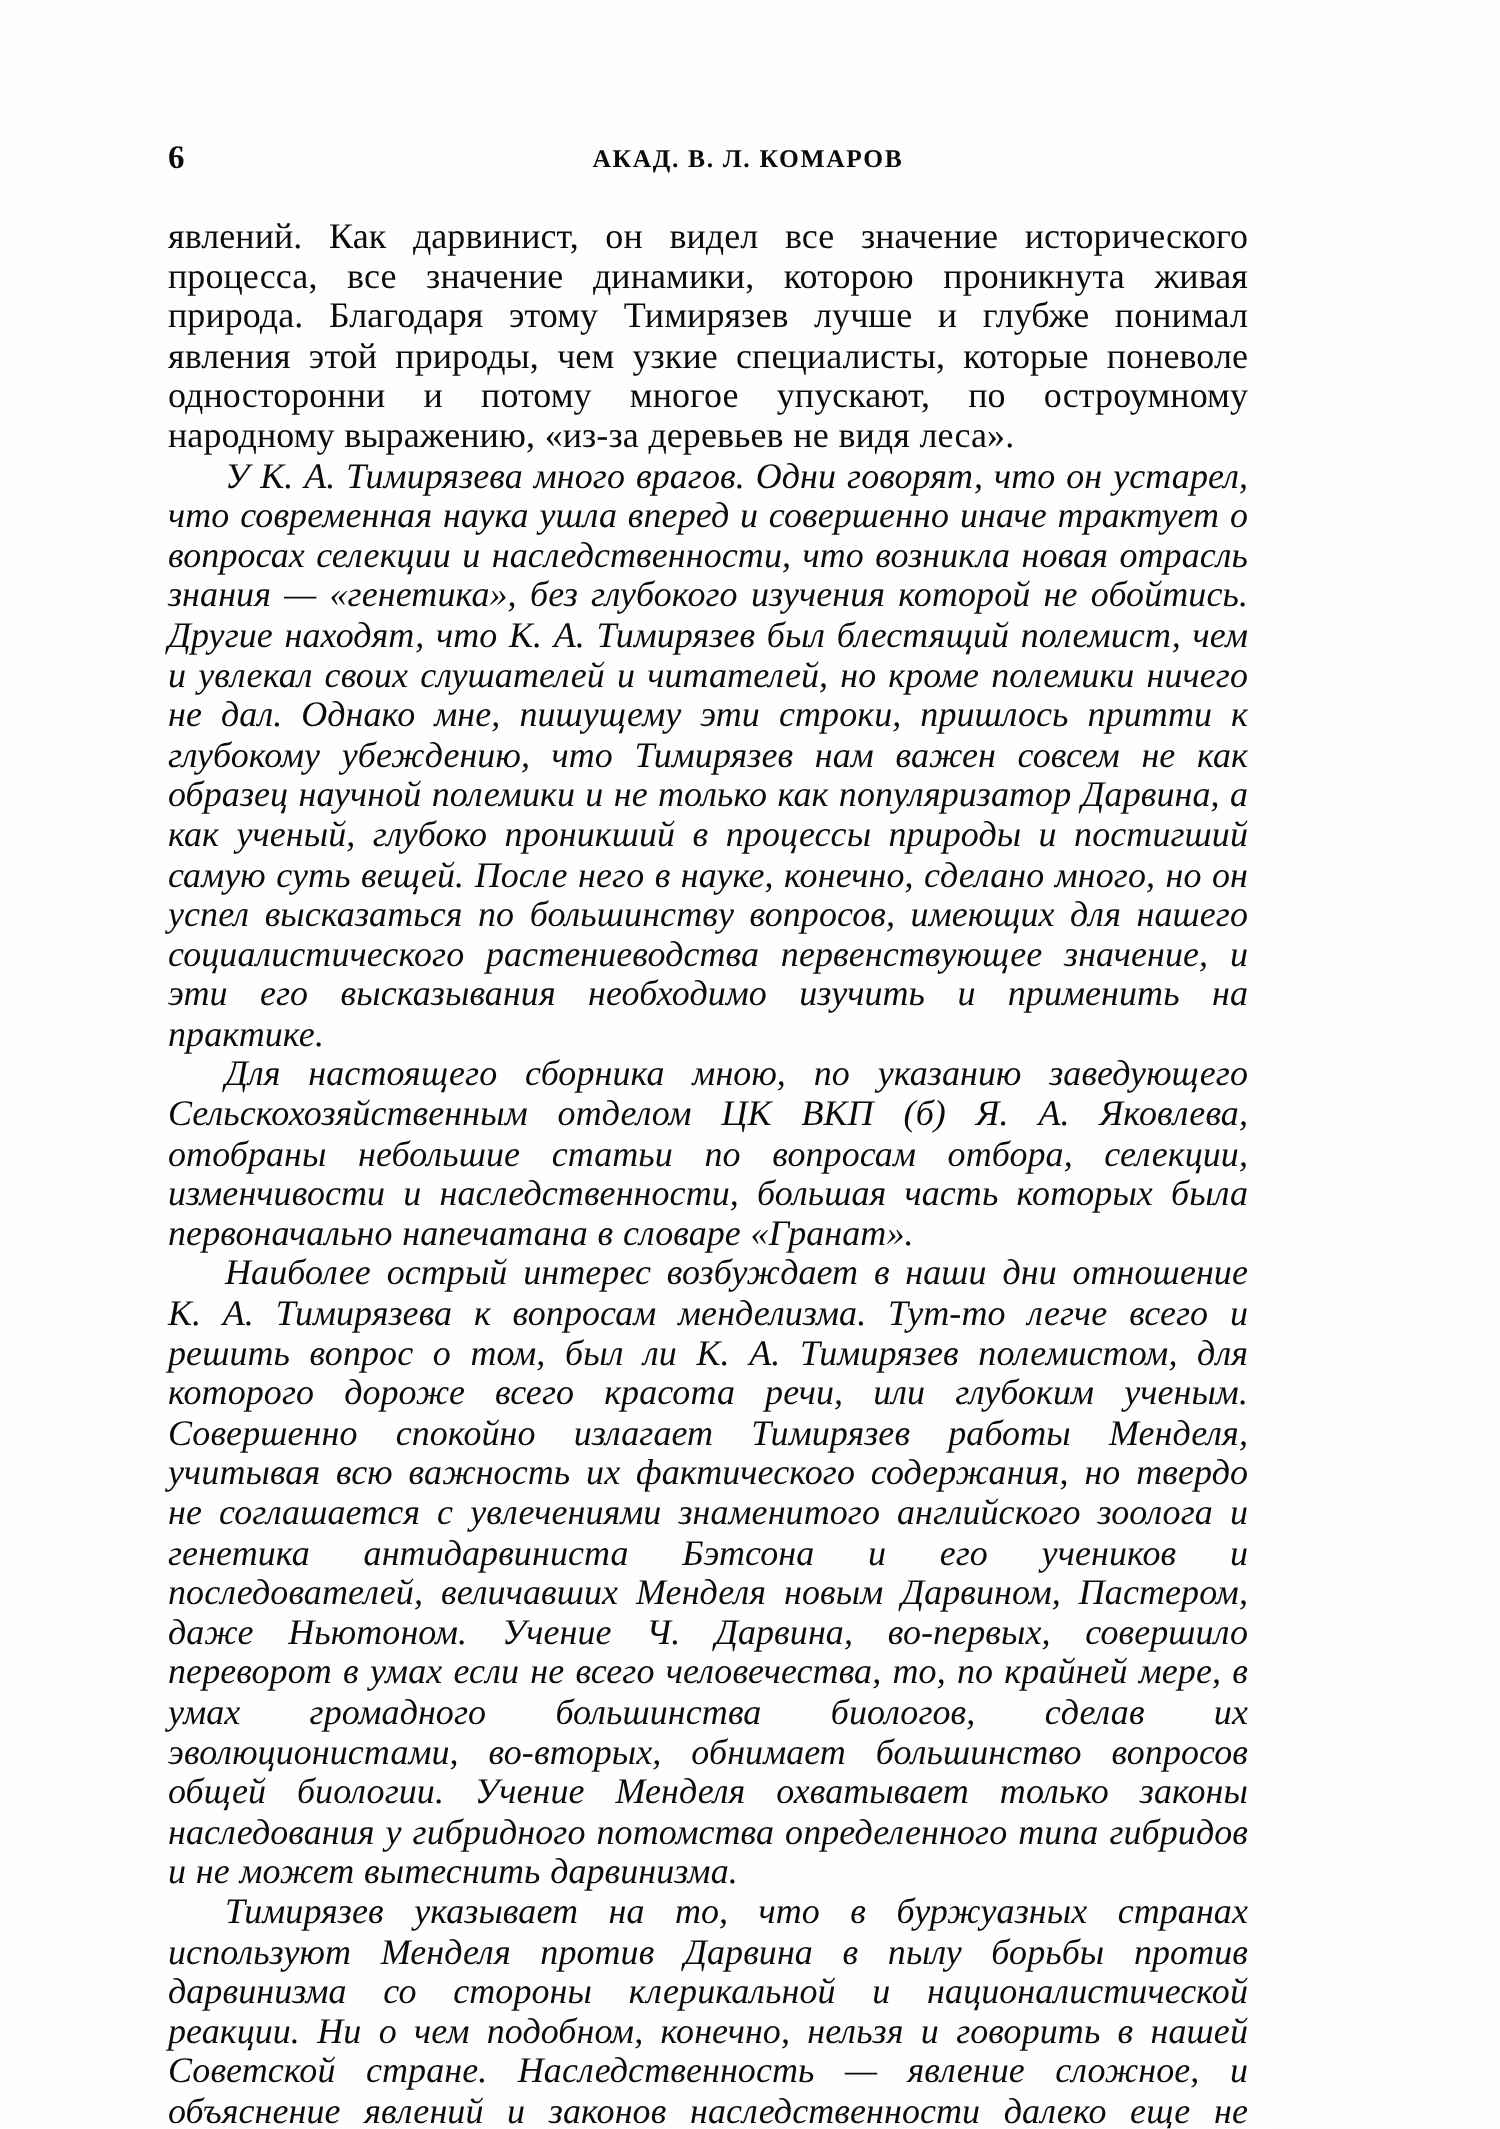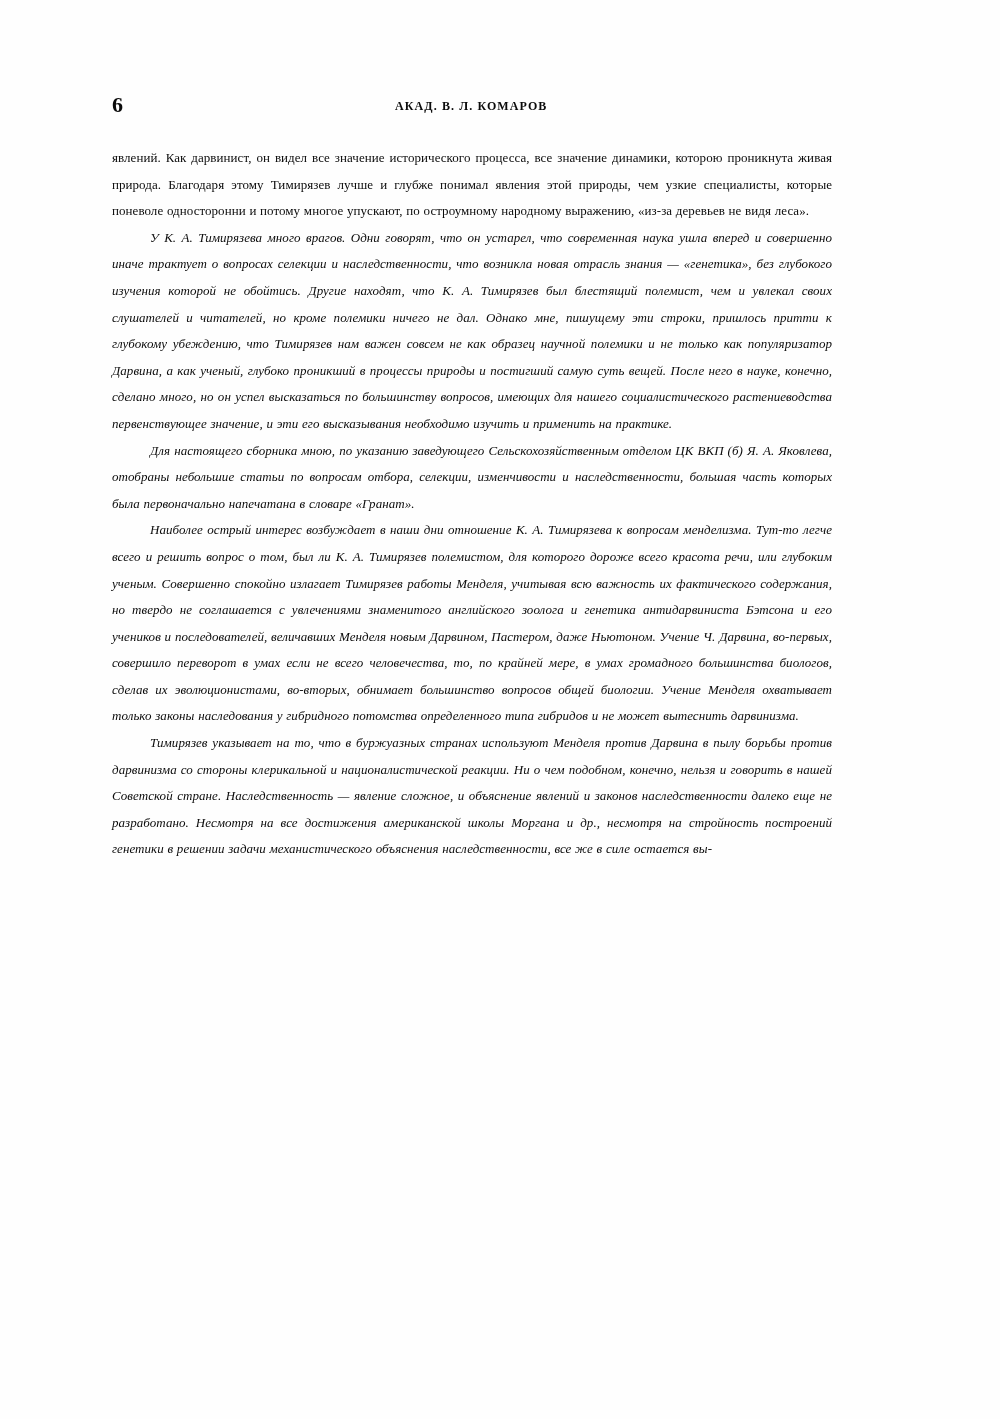--- a/index.html
+++ b/index.html
@@ -41,37 +41,37 @@
     font-size: 22px;
     line-height: 26px;
     letter-spacing: 0.2px;
   }
   .head-title {
     position: absolute;
     left: 283px;
     top: 2px;
     font-family: "Liberation Serif", "DejaVu Serif", serif;
     font-weight: 700;
-    font-size: 12px;
+    font-size: 17px;
     line-height: 24px;
     letter-spacing: 1.1px;
     white-space: nowrap;
   }
 
   
   .textblock {
     position: absolute;
     left: 112px;
     top: 145px;
     width: 720px;
   }
 
   .para {
     margin: 0;
-    font-size: 13px;
+    font-size: 24px;
     line-height: 26.6px;
     text-align: justify;
     text-justify: inter-word;
     letter-spacing: 0.05px;
     word-spacing: 0.4px;
     hyphens: none;
   }
   .para.indent {
     text-indent: 38px;
   }

